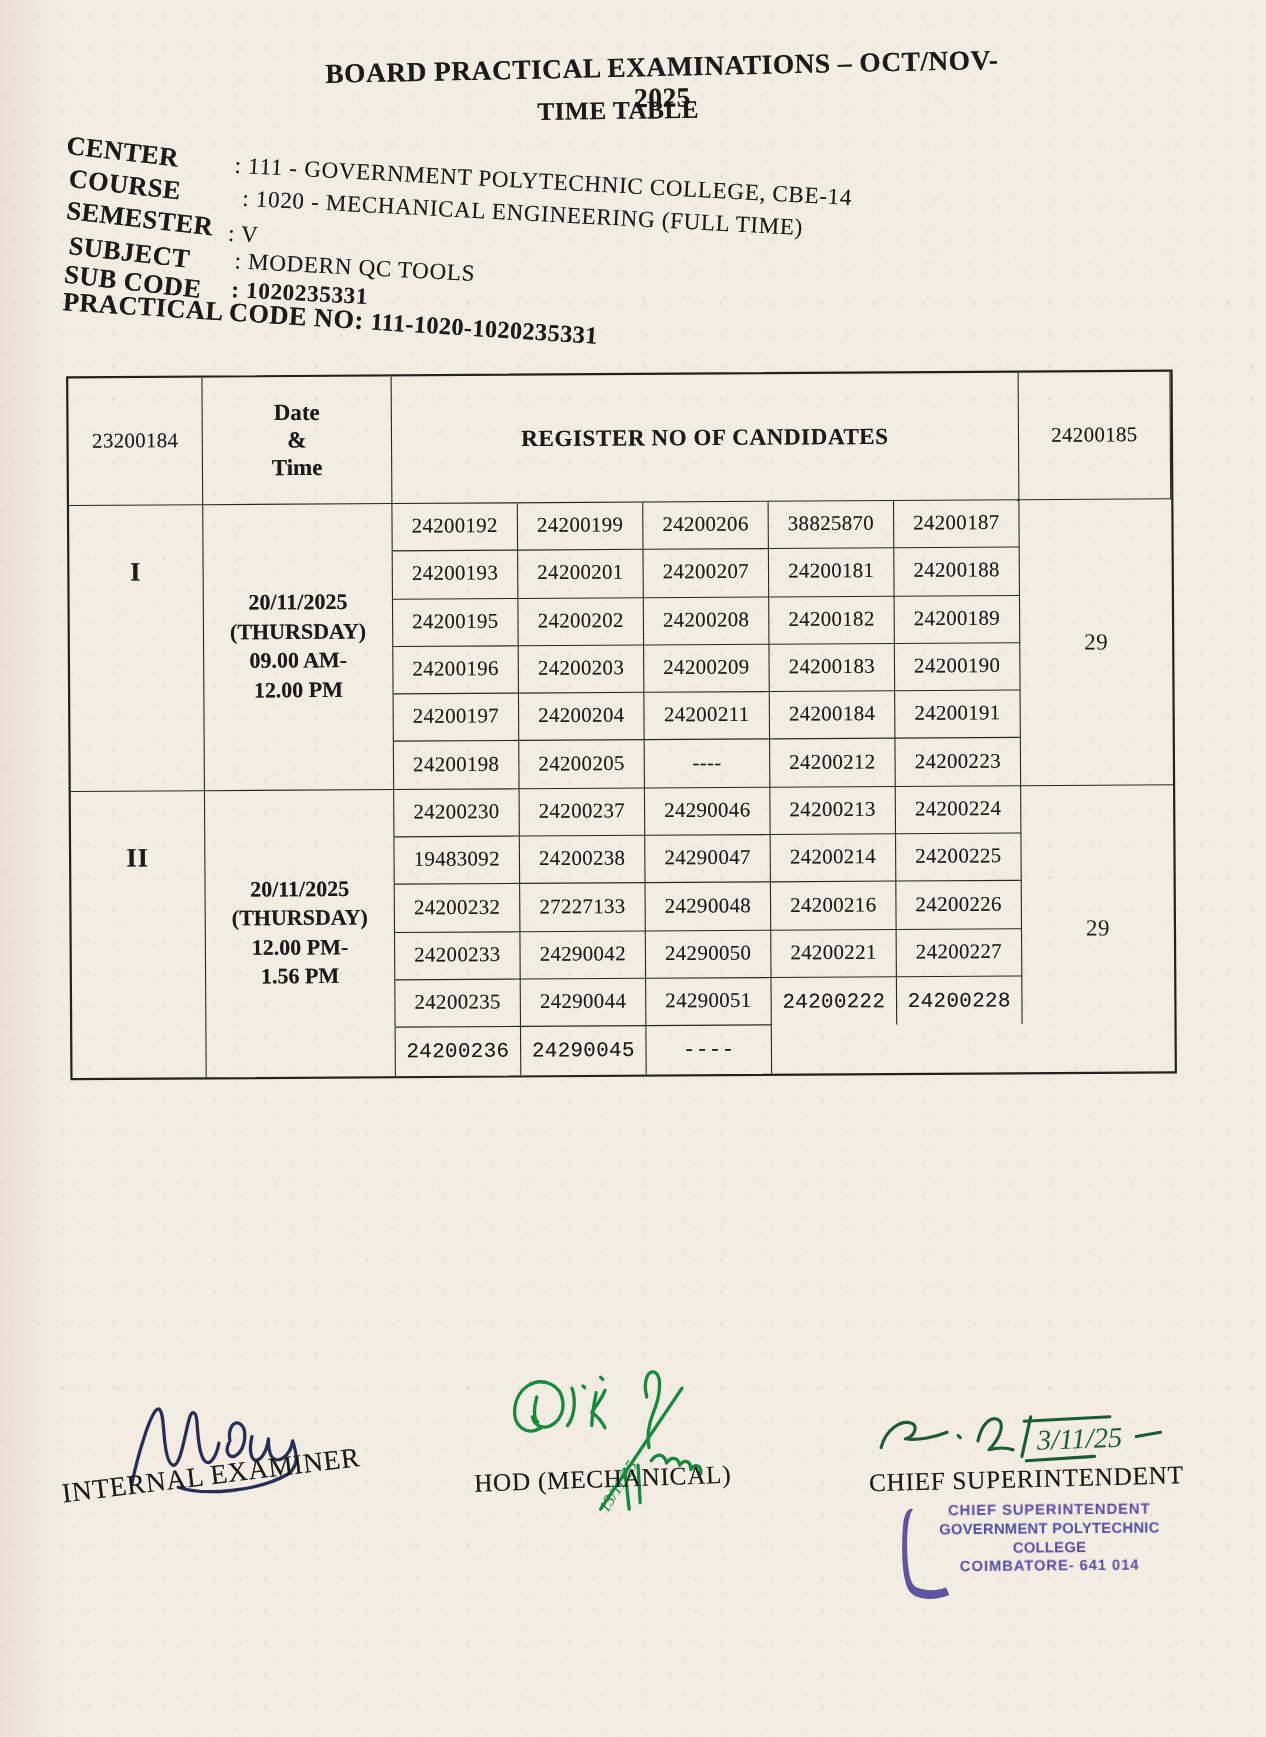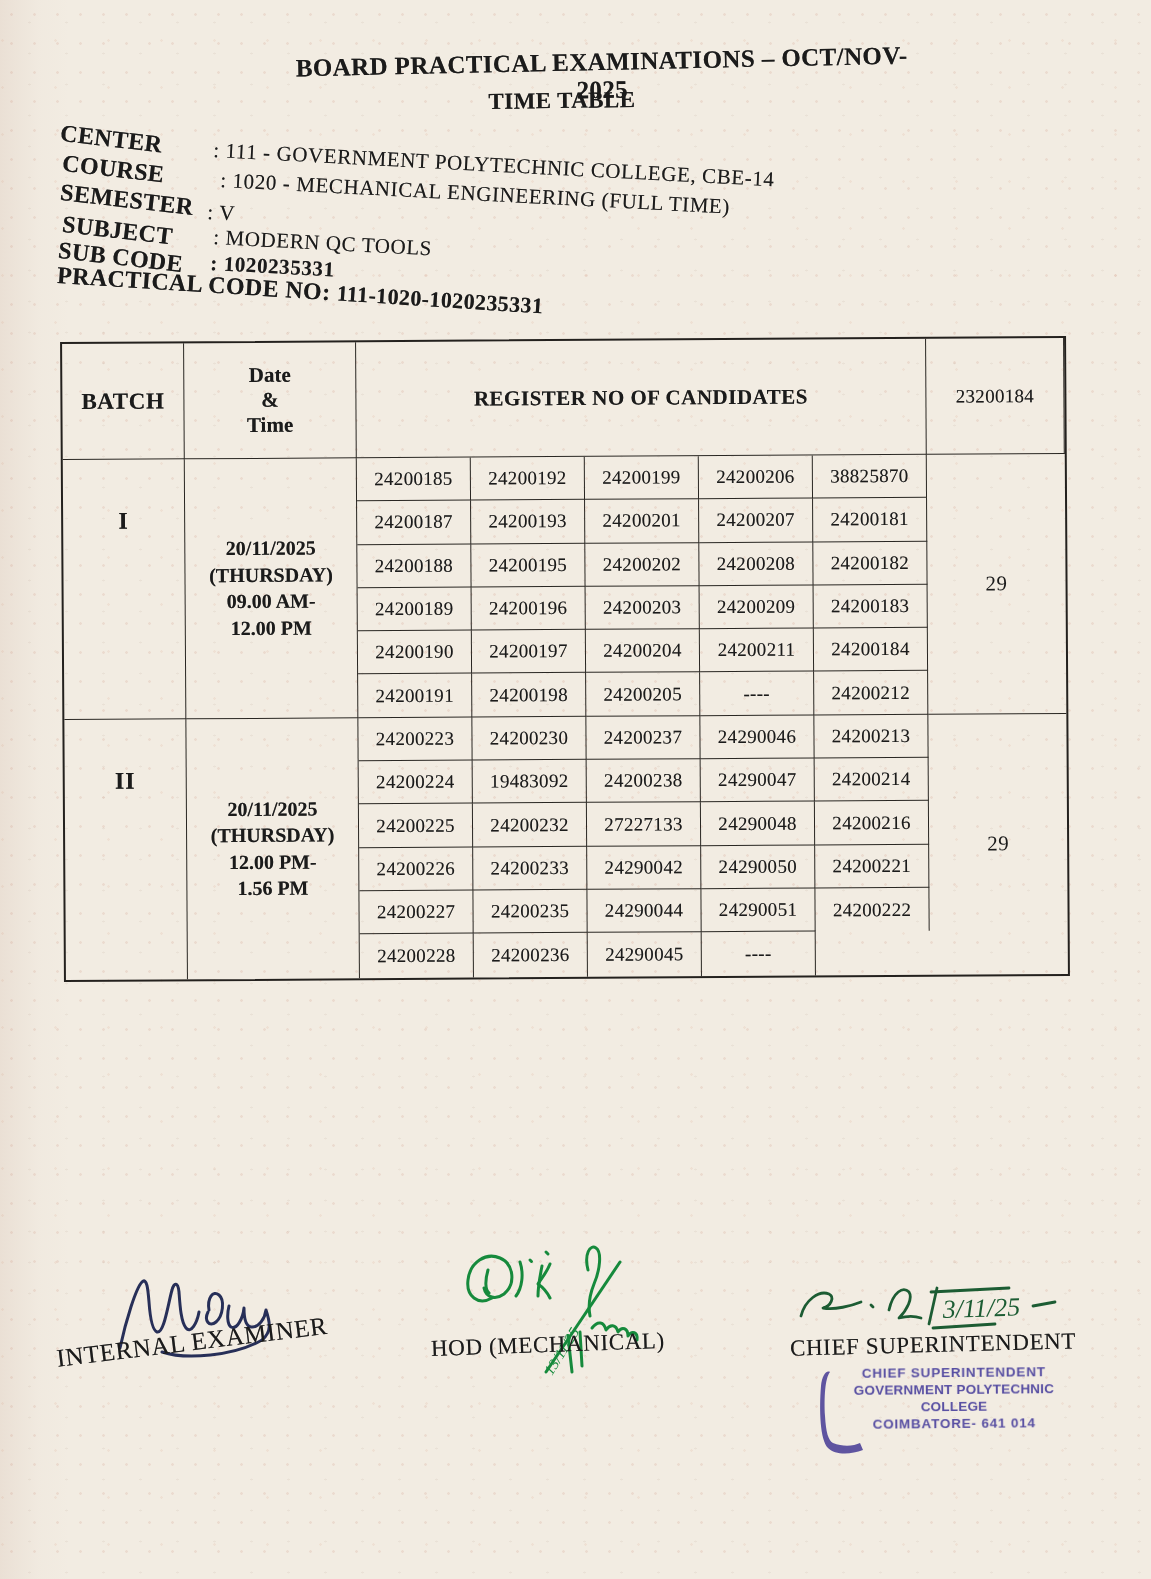--- a/index.html
+++ b/index.html
@@ -85,21 +85,21 @@
   .hd-reg{letter-spacing:.5px;font-size:21px;}
   .batch-cell{
     align-items:flex-start;padding-top:48px;
     font-weight:700;font-size:24px;letter-spacing:1px;
     text-shadow:0 0 .4px rgba(25,25,25,.55);
   }
   .date-cell{flex-direction:column;font-weight:700;font-size:20px;line-height:26.5px;
       text-shadow:0 0 .4px rgba(25,25,25,.55);}
   .count-cell{font-size:21px;letter-spacing:.5px;}
   .rg{font-size:19px;letter-spacing:.3px;text-shadow:0 0 .25px rgba(25,25,25,.4);}
-  .tt > .rg:nth-last-child(-n+5){border-bottom:none;}
+  .tt > .rg:nth-last-child(-n+5){border-bottom:none;font-family:Liberation Mono, monospace;}
 
   
   .sig-label{
     font-size:24px;letter-spacing:.6px;white-space:nowrap;
     text-shadow:0 0 .4px rgba(25,25,25,.5);
   }
   .lab-ie{left:55px;top:1345px;transform:rotate(-7deg);transform-origin:left top;font-size:25px;}
   .lab-hod{left:431px;top:1332px;transform:rotate(-2deg);font-size:23px;}
   .lab-cs{left:790px;top:1332px;transform:rotate(-1.5deg);font-size:23px;}
   svg{overflow:visible;}
@@ -137,21 +137,20 @@
   <div class="abs info-value i-v4"><span>:</span> <span>MODERN QC TOOLS</span></div>
   <div class="abs info-value i-v5 bold"><span>:</span> <span>1020235331</span></div>
 
   <div class="abs i-p">
     <span>PRACTICAL CODE NO:</span>
     <span class="pv">111-1020-1020235331</span>
   </div>
 
   <div class="abs tt">
 
-    <div class="cell hd hd-batch" style="grid-area:1/1/2/2">BATCH</div>
     <div class="cell hd" style="grid-area:1/2/2/3">
       <span>Date</span>
       <span>&amp;</span>
       <span>Time</span>
     </div>
     <div class="cell hd hd-reg" style="grid-area:1/3/2/8">REGISTER NO OF CANDIDATES</div>
 
     <div class="cell batch-cell" style="grid-area:2/1/8/2">I</div>
     <div class="cell date-cell" style="grid-area:2/2/8/3">
       <span>20/11/2025</span>

